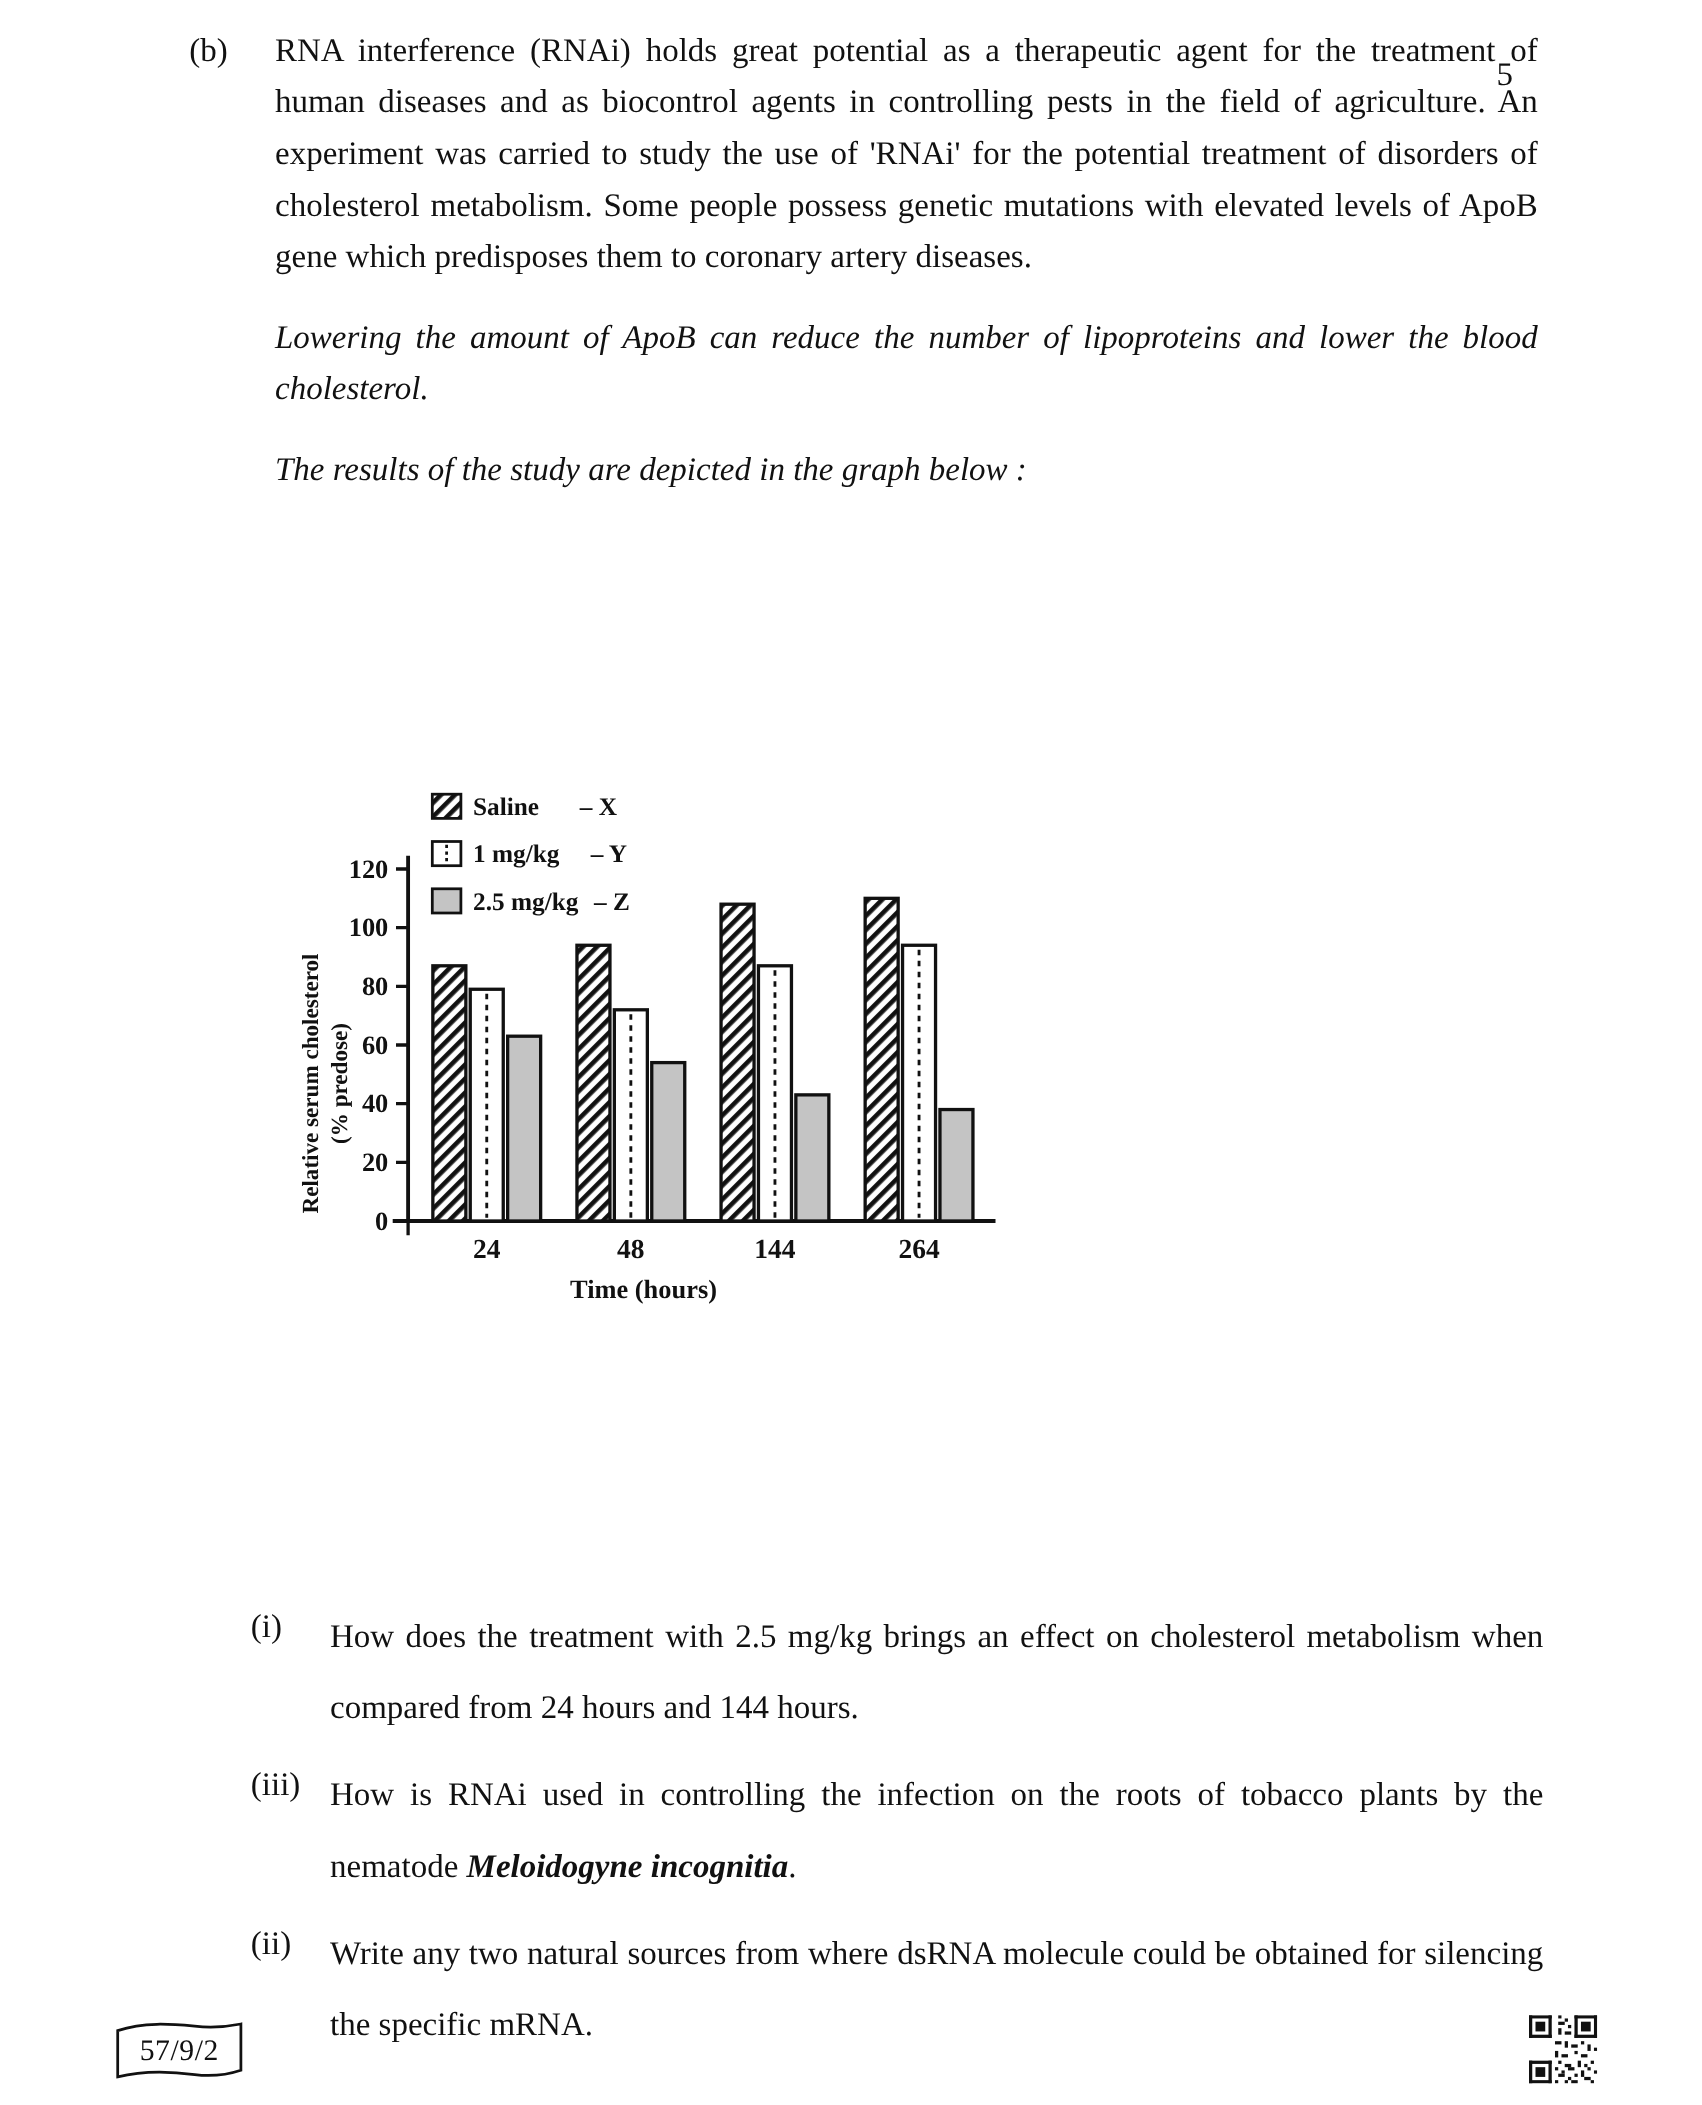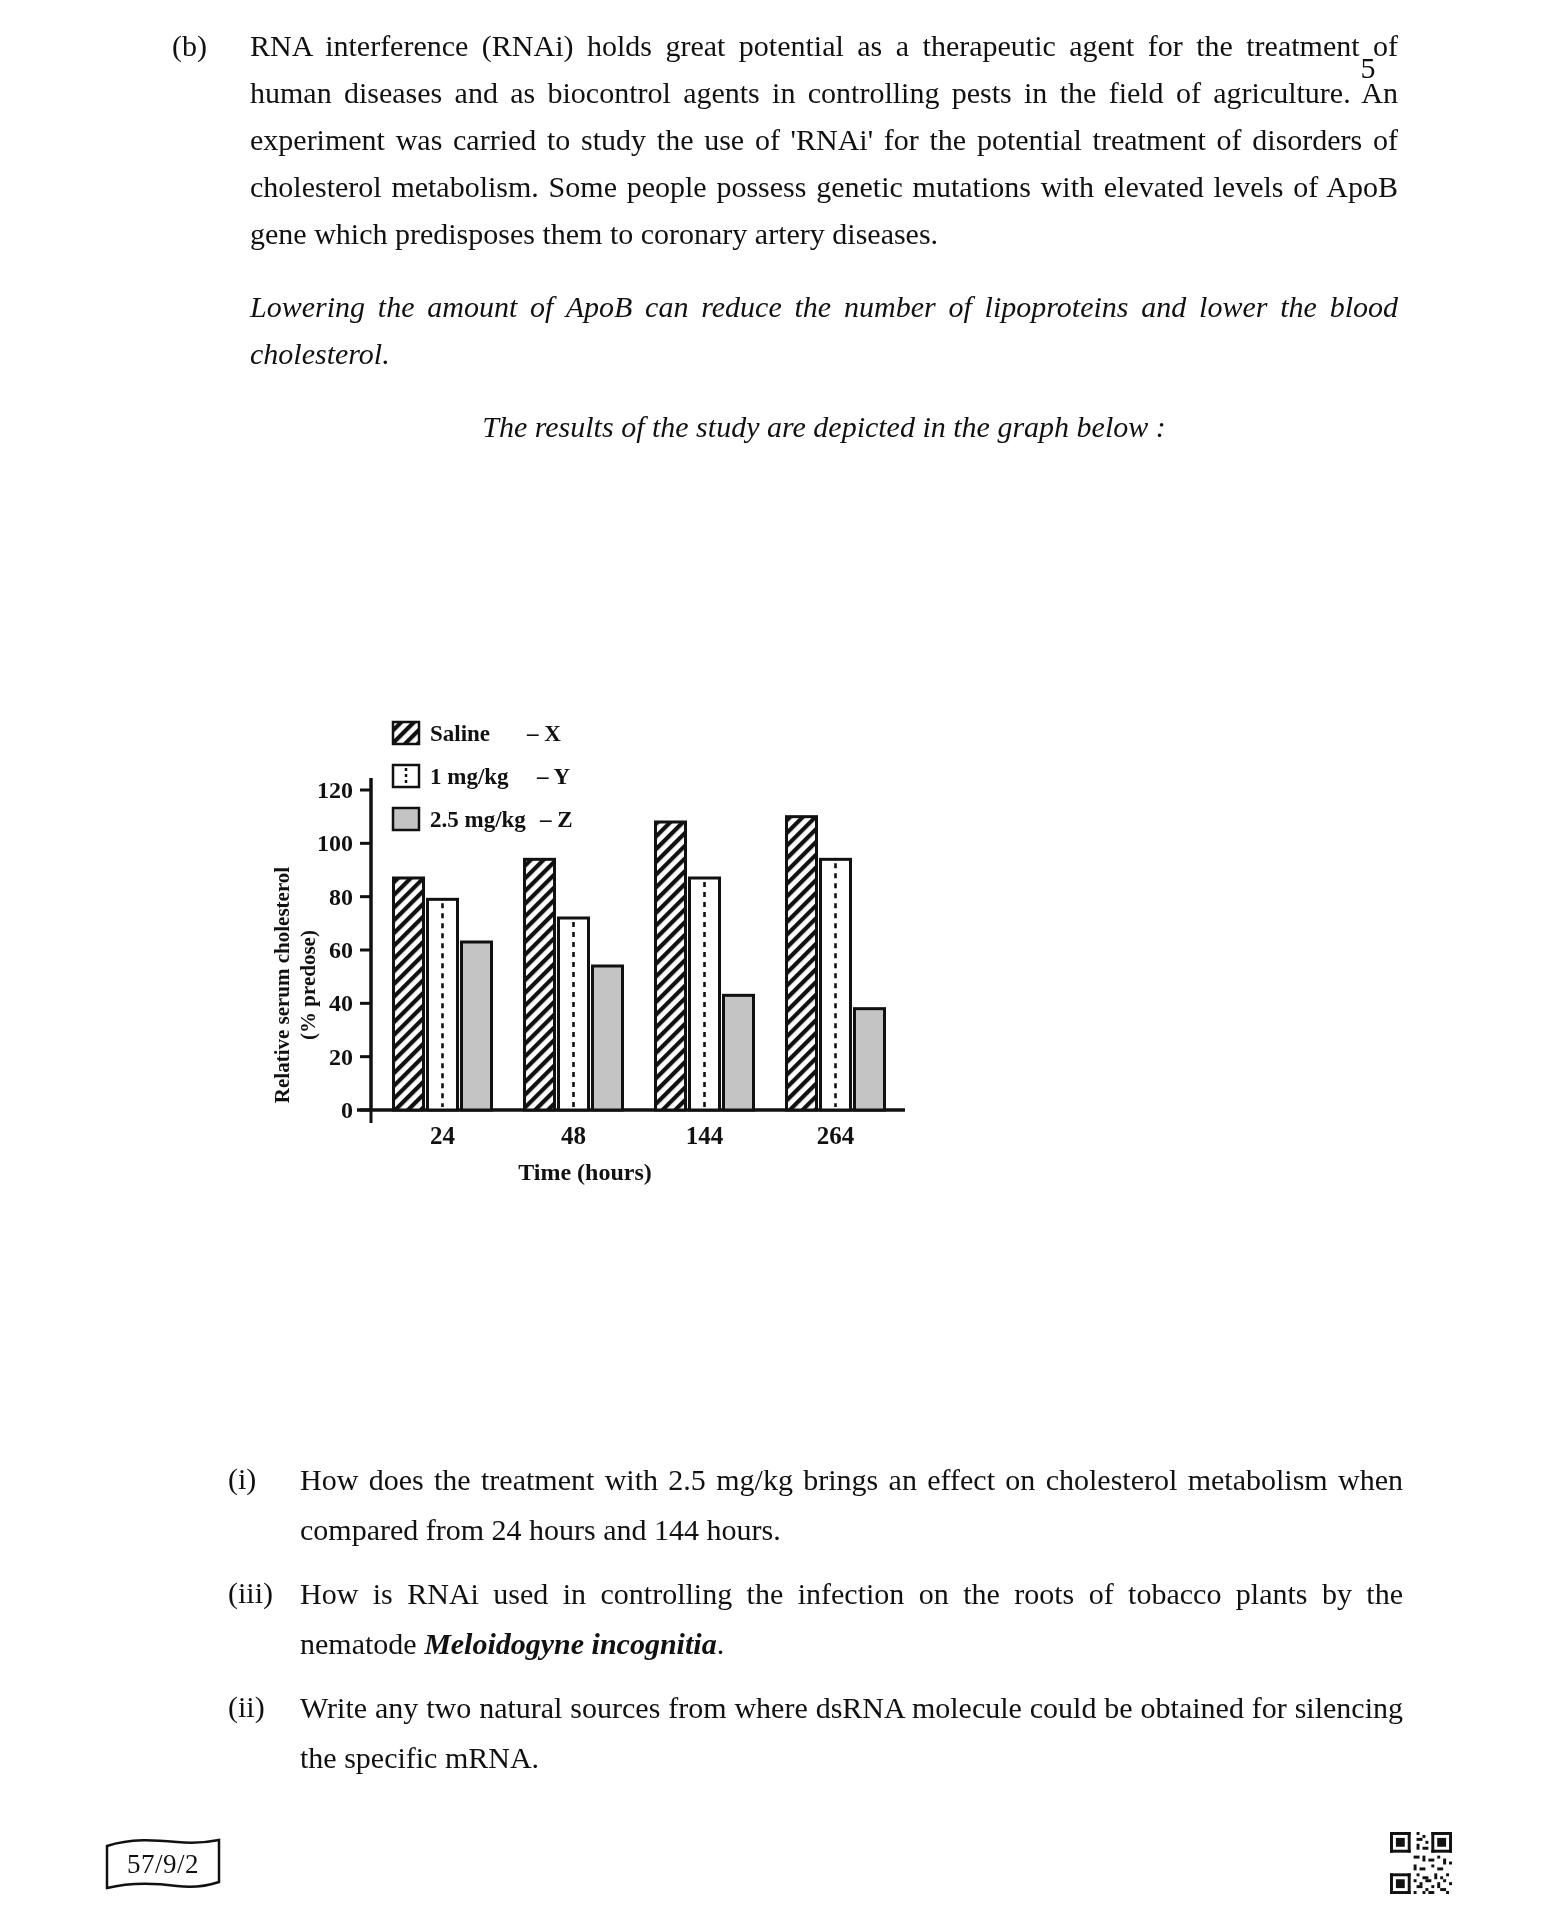--- a/index.html
+++ b/index.html
@@ -57,21 +57,21 @@
     text-align: center;
     font-size: 30px;
     line-height: 47px;
   }
   .para {
     margin-top: 26px;
     font-size: 30px;
     line-height: 47px;
     text-align: justify;
   }
-  .para.tight { text-align: center; }
+  .para.tight { text-align: left; }
   .para b { font-weight: bold; }
 
   
   .chart-wrap {
     position: absolute;
     left: 255px;
     top: 700px;
     width: 700px;
     height: 500px;
   }
@@ -91,21 +91,21 @@
   }
   .subnum {
     flex: 0 0 72px;
     width: 72px;
     font-size: 30px;
     line-height: 47px;
   }
   .subtext {
     flex: 1 1 auto;
     font-size: 30px;
-    line-height: 50px;
+    line-height: 65px;
     text-align: justify;
   }
   .subtext i { font-style: italic; font-weight: bold; }
 
   
   .footer-code {
     position: absolute;
     left: 103px;
     top: 1838px;
     width: 120px;

